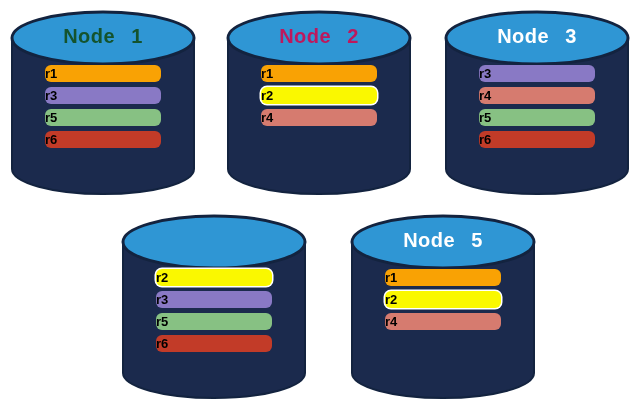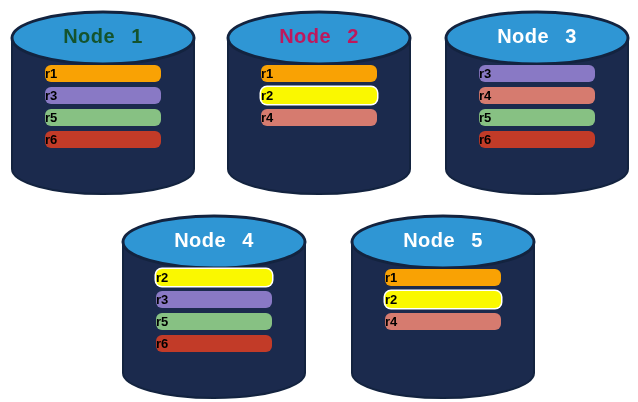--- a/index.html
+++ b/index.html
@@ -102,21 +102,20 @@
         <div class="bar" style="background: rgb(135, 193, 131); color: rgb(0, 0, 0);">r5</div>
         <div class="bar" style="background: rgb(194, 59, 40); color: rgb(0, 0, 0);">r6</div>
       </div>
   </div>
 
   <div class="node node-4">
     <svg class="cyl" viewBox="0 0 186 188">
       <path class="cyl-body" d="M2,30 L2,161 A91,25 0 0 0 184,161 L184,30 Z" stroke-width="2" fill="#1B2A4D" stroke="#13233F"></path>
       <ellipse class="cyl-top" cx="93" cy="30" rx="91" ry="26" stroke-width="3" fill="#2F96D4" stroke="#13233F"></ellipse>
     </svg>
-    <div class="node-label" style="color: rgb(255, 255, 255);">Node 4</div>
     <div class="bars">
         <div class="bar" style="background: rgb(250, 248, 0); color: rgb(0, 0, 0); box-shadow: rgb(255, 255, 255) 0px 0px 0px 1.5px;">r2</div>
         <div class="bar" style="background: rgb(137, 121, 197); color: rgb(0, 0, 0);">r3</div>
         <div class="bar" style="background: rgb(135, 193, 131); color: rgb(0, 0, 0);">r5</div>
         <div class="bar" style="background: rgb(194, 59, 40); color: rgb(0, 0, 0);">r6</div>
       </div>
   </div>
 
   <div class="node node-5">
     <svg class="cyl" viewBox="0 0 186 188">

